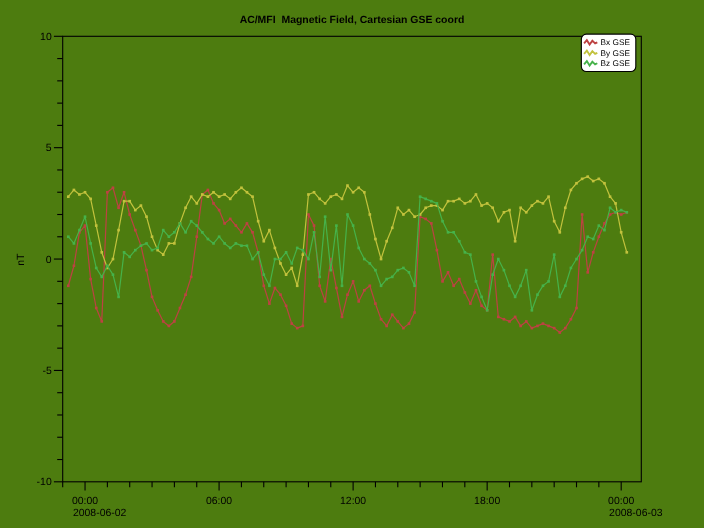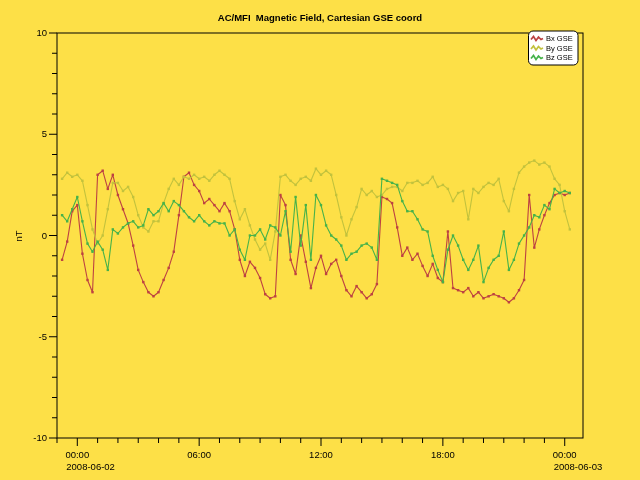--- a/index.html
+++ b/index.html
@@ -1,16 +1,16 @@
 <!DOCTYPE html>
 <html><head>
 <meta charset="utf-8">
 <style>
   html,body{margin:0;padding:0;background:#ffffff;}
-  .screen{position:relative;width:640px;height:480px;background:#fde047;overflow:hidden;
+  .screen{position:relative;width:640px;height:480px;background:#4d7c0f;overflow:hidden;
           font-family:"Liberation Sans",sans-serif;}
   svg{position:absolute;left:0;top:0;}
   text{fill:#000000;font-family:"Liberation Sans",sans-serif;}
   .title-text{font-size:9.5px;font-weight:bold;white-space:pre;}
   .axis-label{font-size:9.5px;}
   .tick-label{font-size:9.5px;}
   .legend-label{font-size:7.5px;}
 </style>
 </head>
 <body>

